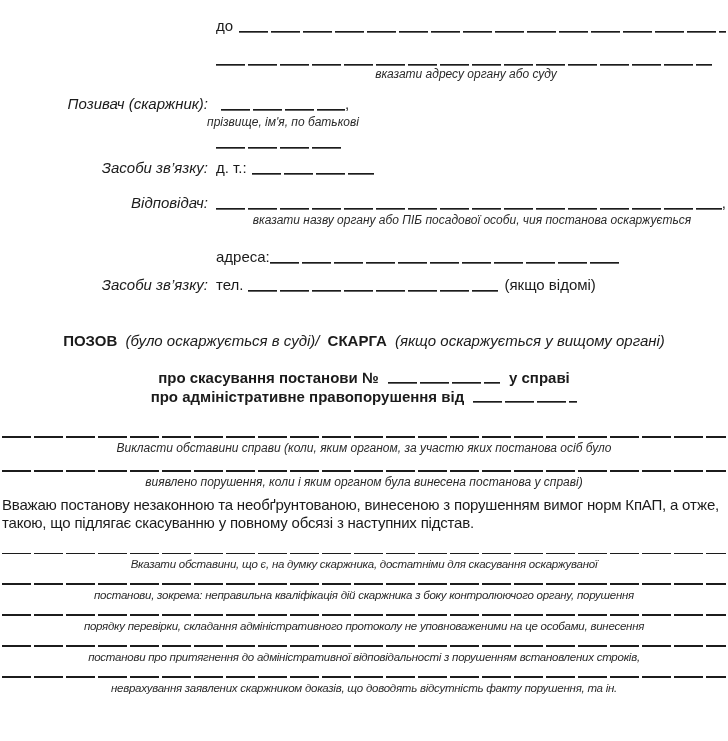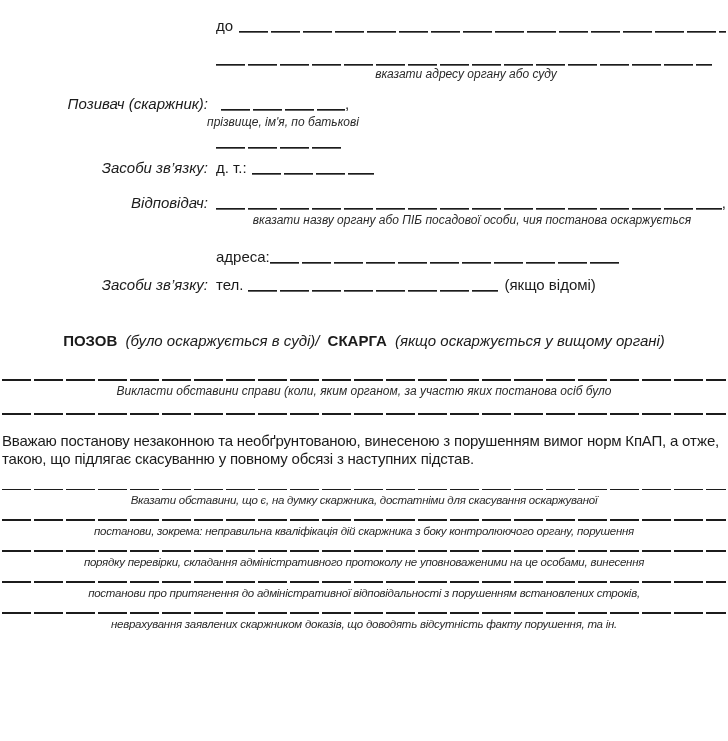--- a/index.html
+++ b/index.html
@@ -61,21 +61,21 @@
   .subtitle{margin-top:19px;text-align:center;font-weight:bold;font-size:15px;line-height:19px;}
   .subtitle .line{display:block;}
   .subtitle .blank{top:1px;}
 
   .facts{margin-top:30px;}
   .facts .hr{margin-top:0;}
   .facts .cap-row{margin-top:4px;}
   .facts .hr2{margin-top:16px;}
 
   .statement{
-    margin-top:17px;font-size:15px;line-height:18.5px;letter-spacing:-0.2px;
+    margin-top:8px;font-size:15px;line-height:18.5px;letter-spacing:-0.2px;
     text-align:left;
   }
 
   .grounds{margin-top:20px;}
   .ground{margin-bottom:0;}
   .ground .hr{margin-top:0;}
   .ground .cap-row{margin-top:4px;margin-bottom:13px;}
   .ground .cap{font-size:11.5px;letter-spacing:-0.25px;}
 </style>
 </head>
@@ -156,27 +156,41 @@
     </div>
   </div>
 
   <div class="doc-title">
     <span class="b">ПОЗОВ</span>
     <span class="i">(було оскаржується в суді)/</span>
     <span class="b">СКАРГА</span>
     <span class="i">(якщо оскаржується у вищому органі)</span>
   </div>
 
+  <div class="subtitle">
+    <span class="line">
+      <span>про скасування постанови №</span>
+      <span class="blank" style="width:112px;margin:0 5px"></span>
+      <span>у справі</span>
+    </span>
+    <span class="line">
+      <span>про адміністративне правопорушення від</span>
+      <span class="blank" style="width:104px;margin-left:5px"></span>
+    </span>
+  </div>
 
   <div class="facts">
     <div class="hr"></div>
     <div class="cap cap-center cap-row">
       <span class="nowrap">Викласти обставини справи (коли, яким органом, за участю яких постанова осіб було</span>
     </div>
     <div class="hr hr2"></div>
+    <div class="cap cap-center cap-row">
+      <span class="nowrap">виявлено порушення, коли і яким органом була винесена постанова у справі)</span>
+    </div>
     <div class="statement">Вважаю постанову незаконною та необґрунтованою, винесеною з порушенням вимог норм КпАП, а отже, такою, що підлягає скасуванню у повному обсязі з наступних підстав.</div>
   </div>
 
   <div class="grounds">
     <div class="ground">
       <div class="hr"></div>
       <div class="cap cap-center cap-row">
         <span class="nowrap">Вказати обставини, що є, на думку скаржника, достатніми для скасування оскаржуваної</span>
       </div>
     </div>

